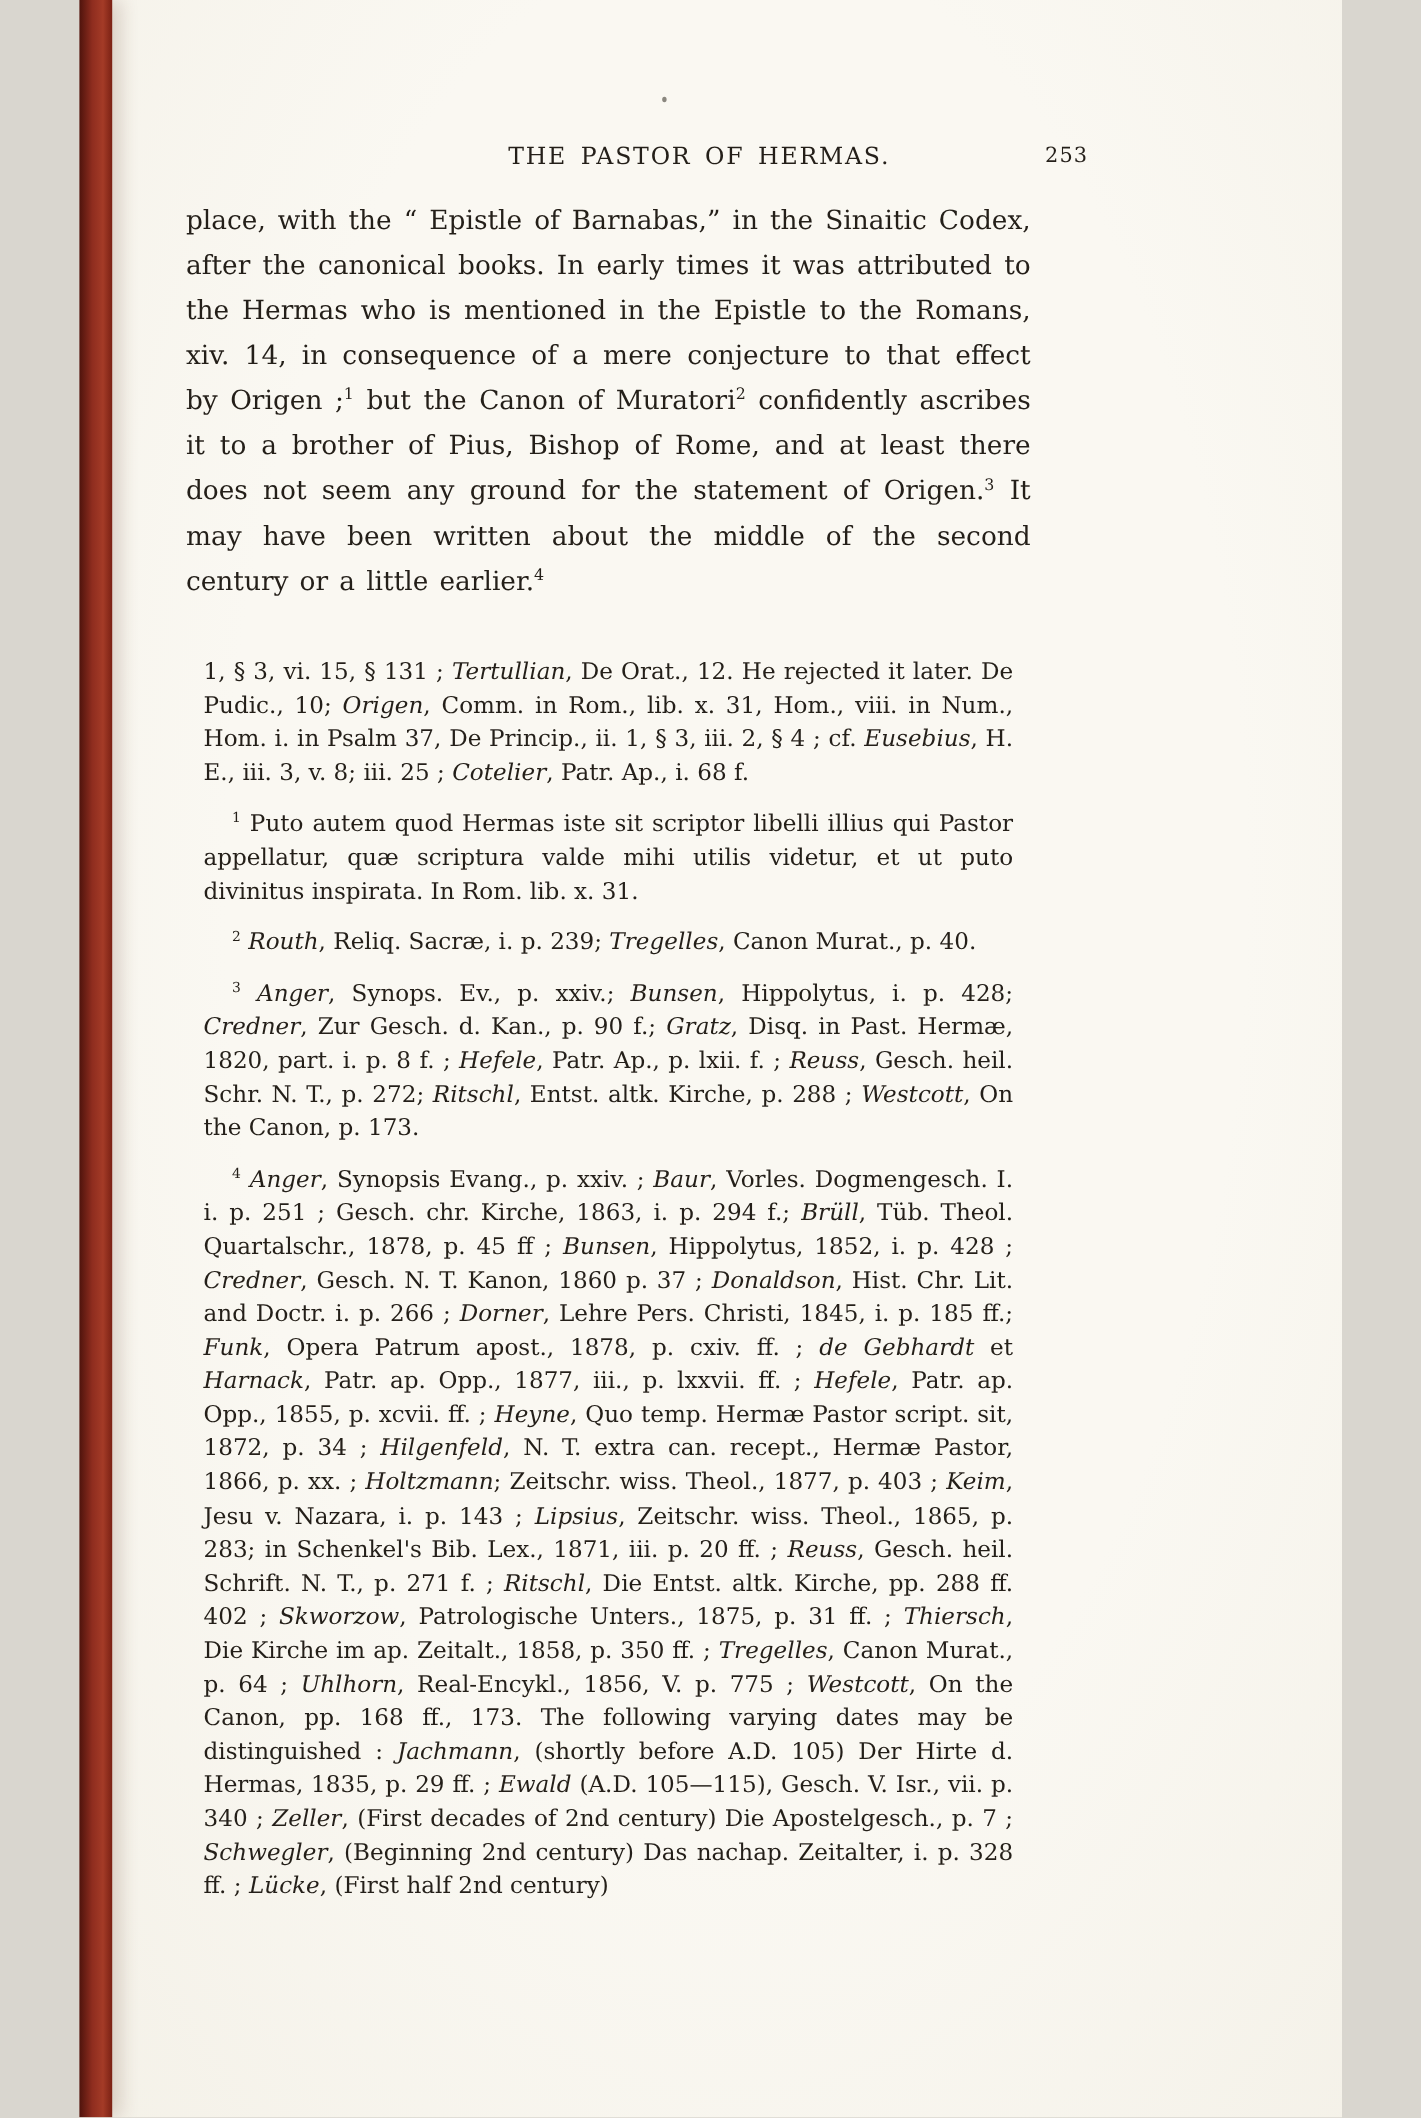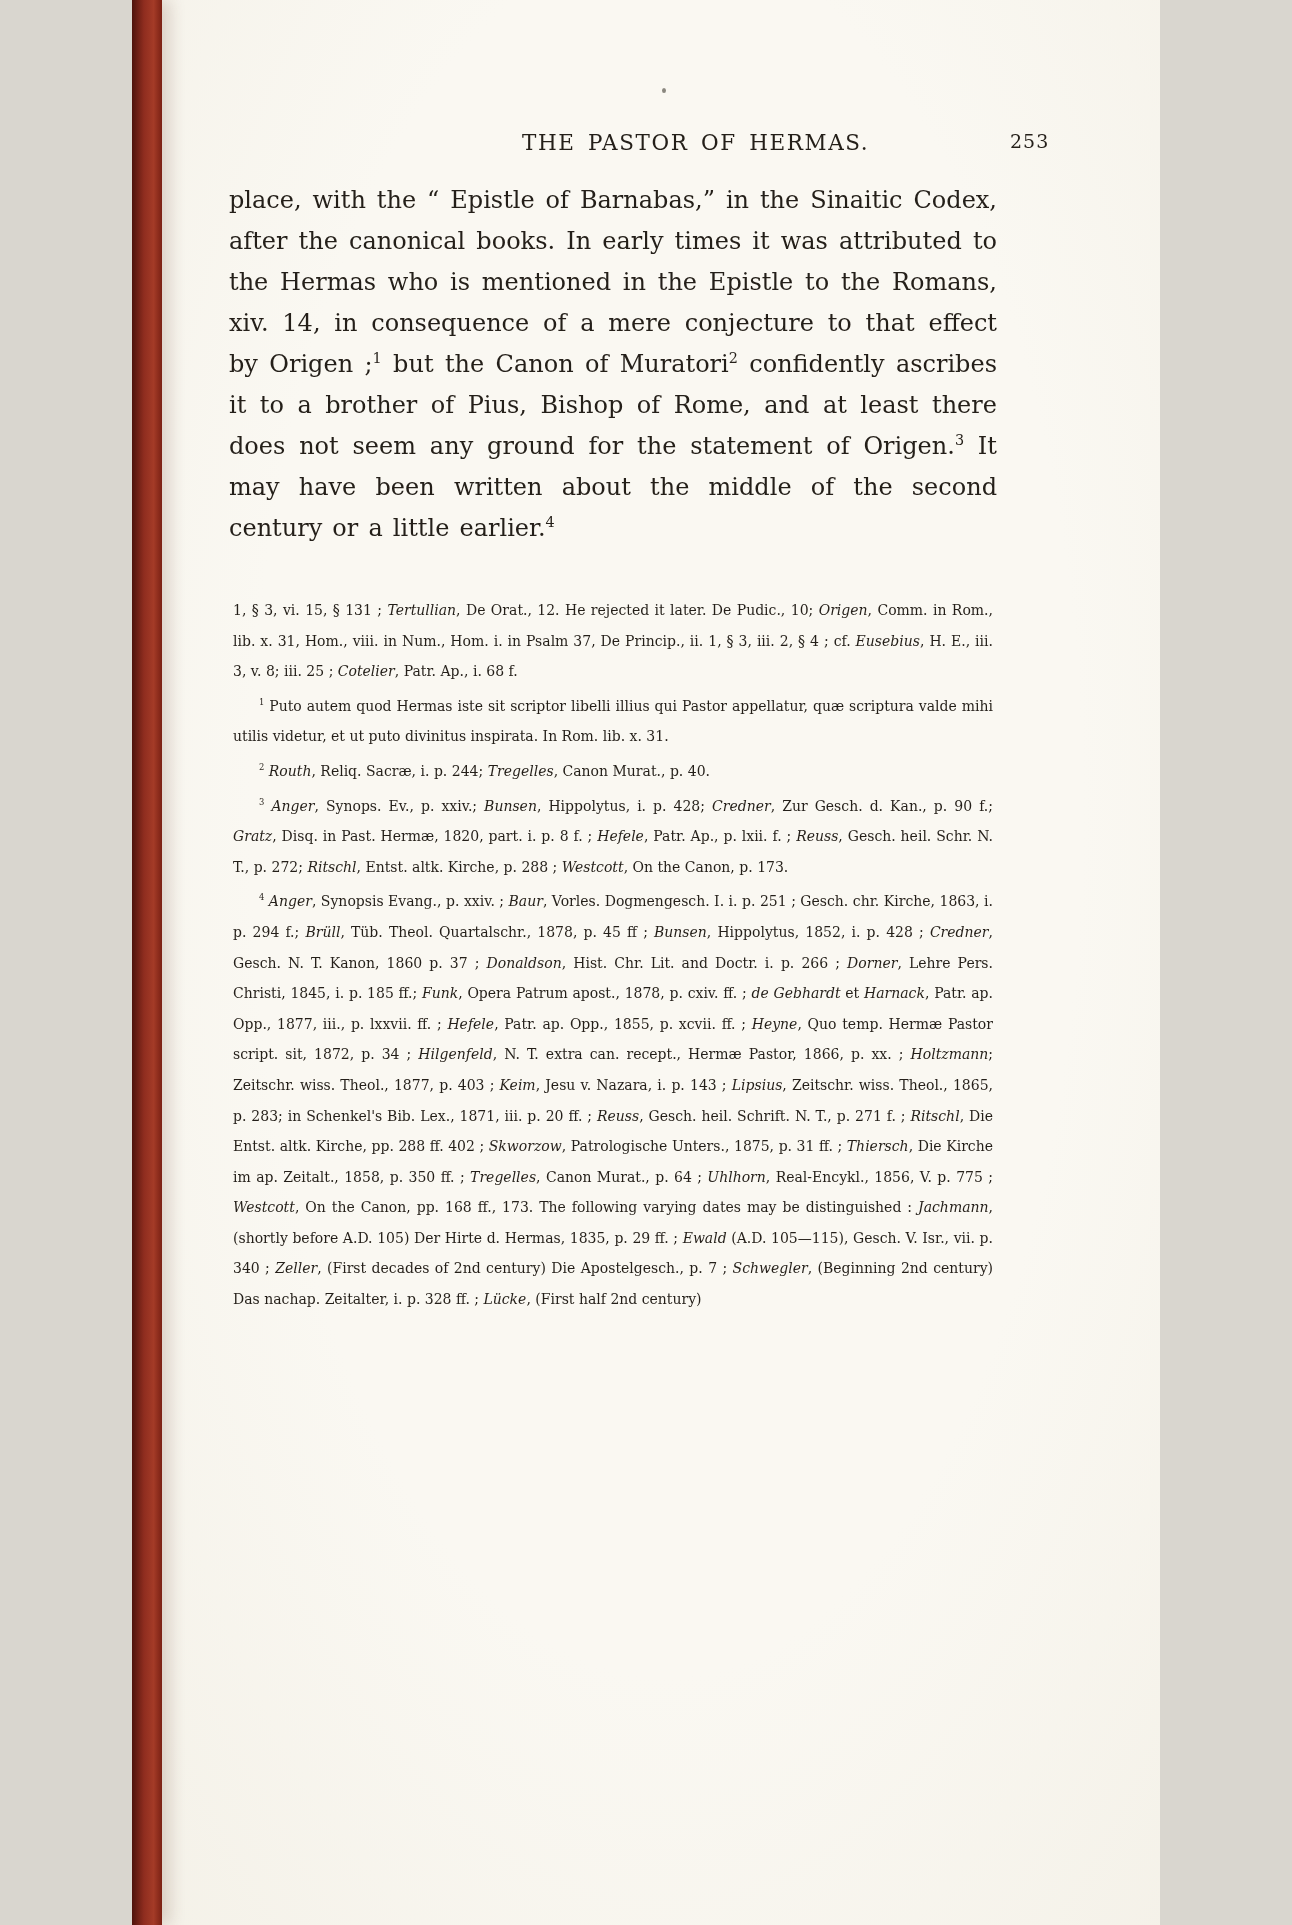--- a/index.html
+++ b/index.html
@@ -1,18 +1,18 @@
 <!DOCTYPE html>
 <html><head>
 <meta charset="utf-8">
 <style>
   html, body { margin: 0; padding: 0; background: #d9d6cf; }
   .page {
     position: relative;
-    width: 1028px;
+    width: 1148px;
     height: 1925px;
     margin: 0 auto;
     overflow: hidden;
     background: radial-gradient(ellipse at 52% 42%, #faf8f2 55%, #f4f1e8 100%);
     font-family: "DejaVu Serif", "Liberation Serif", serif;
     color: #241f19;
   }
   .binding {
     position: absolute; left: 0; top: 0; bottom: 0; width: 30px;
     background: linear-gradient(90deg, #4e130c 0%, #8f2d1f 40%, #a43b27 72%, #7a2114 100%);
@@ -37,22 +37,22 @@
   }
   .main-text {
     margin: 0;
     font-size: 24px;
     line-height: 41px;
     text-align: justify;
     word-spacing: 2.5px;
   }
   .footnotes { margin-top: 46px; }
   .footnote {
-    margin: 4px;
-    font-size: 14px;
+    margin: 16px;
+    font-size: 21px;
     line-height: 30.6px;
     text-align: justify;
   }
   .footnote.indent { text-indent: 26px; }
   sup { font-size: 0.6em; line-height: 0; vertical-align: super; }
   .it { font-style: italic; }
 </style>
 </head>
 <body>
 
@@ -65,19 +65,19 @@
 
   <span class="page-number">253</span>
 
   <div class="content">
 
     <p class="main-text"><span>place, with the “ Epistle of Barnabas,” in the Sinaitic Codex, after the canonical books.  In early times it was attributed to the Hermas who is mentioned in the Epistle to the Romans, xiv. 14, in consequence of a mere conjecture to that effect by Origen ;</span><sup>1</sup><span> but the Canon of Muratori</span><sup>2</sup><span> confidently ascribes it to a brother of Pius, Bishop of Rome, and at least there does not seem any ground for the statement of Origen.</span><sup>3</sup><span>  It may have been written about the middle of the second century or a little earlier.</span><sup>4</sup></p>
 
     <div class="footnotes">
       <p class="footnote"><span>1, § 3, vi. 15, § 131 ; </span><span class="it">Tertullian</span><span>, De Orat., 12.  He rejected it later.  De Pudic., 10; </span><span class="it">Origen</span><span>, Comm. in Rom., lib. x. 31, Hom., viii. in Num., Hom. i. in Psalm 37, De Princip., ii. 1, § 3, iii. 2, § 4 ; cf. </span><span class="it">Eusebius</span><span>, H. E., iii. 3, v. 8; iii. 25 ; </span><span class="it">Cotelier</span><span>, Patr. Ap., i. 68 f.</span></p>
       <p class="footnote indent"><sup>1</sup><span> Puto autem quod Hermas iste sit scriptor libelli illius qui Pastor appellatur, quæ scriptura valde mihi utilis videtur, et ut puto divinitus inspirata.  In Rom. lib. x. 31.</span></p>
-      <p class="footnote indent"><sup>2</sup><span> </span><span class="it">Routh</span><span>, Reliq. Sacræ, i. p. 244; </span><span class="it">Tregelles</span><span>, Canon Murat., p. 40.</span></p>
+      <p class="footnote indent"><sup>2</sup><span> </span><span class="it">Routh</span><span>, Reliq. Sacræ, i. p. 239; </span><span class="it">Tregelles</span><span>, Canon Murat., p. 40.</span></p>
       <p class="footnote indent"><sup>3</sup><span> </span><span class="it">Anger</span><span>, Synops. Ev., p. xxiv.; </span><span class="it">Bunsen</span><span>, Hippolytus, i. p. 428; </span><span class="it">Credner</span><span>, Zur Gesch. d. Kan., p. 90 f.; </span><span class="it">Gratz</span><span>, Disq. in Past. Hermæ, 1820, part. i. p. 8 f. ; </span><span class="it">Hefele</span><span>, Patr. Ap., p. lxii. f. ; </span><span class="it">Reuss</span><span>, Gesch. heil. Schr. N. T., p. 272; </span><span class="it">Ritschl</span><span>, Entst. altk. Kirche, p. 288 ; </span><span class="it">Westcott</span><span>, On the Canon, p. 173.</span></p>
       <p class="footnote indent"><sup>4</sup><span> </span><span class="it">Anger</span><span>, Synopsis Evang., p. xxiv. ; </span><span class="it">Baur</span><span>, Vorles. Dogmengesch. I. i. p. 251 ; Gesch. chr. Kirche, 1863, i. p. 294 f.; </span><span class="it">Brüll</span><span>, Tüb. Theol. Quartalschr., 1878, p. 45 ff ; </span><span class="it">Bunsen</span><span>, Hippolytus, 1852, i. p. 428 ; </span><span class="it">Credner</span><span>, Gesch. N. T. Kanon, 1860 p. 37 ; </span><span class="it">Donaldson</span><span>, Hist. Chr. Lit. and Doctr. i. p. 266 ; </span><span class="it">Dorner</span><span>, Lehre Pers. Christi, 1845, i. p. 185 ff.; </span><span class="it">Funk</span><span>, Opera Patrum apost., 1878, p. cxiv. ff. ; </span><span class="it">de Gebhardt</span><span> et </span><span class="it">Harnack</span><span>, Patr. ap. Opp., 1877, iii., p. lxxvii. ff. ; </span><span class="it">Hefele</span><span>, Patr. ap. Opp., 1855, p. xcvii. ff. ; </span><span class="it">Heyne</span><span>, Quo temp. Hermæ Pastor script. sit, 1872, p. 34 ; </span><span class="it">Hilgenfeld</span><span>, N. T. extra can. recept., Hermæ Pastor, 1866, p. xx. ; </span><span class="it">Holtzmann</span><span>; Zeitschr. wiss. Theol., 1877, p. 403 ; </span><span class="it">Keim</span><span>, Jesu v. Nazara, i. p. 143 ; </span><span class="it">Lipsius</span><span>, Zeitschr. wiss. Theol., 1865, p. 283; in Schenkel's Bib. Lex., 1871, iii. p. 20 ff. ; </span><span class="it">Reuss</span><span>, Gesch. heil. Schrift. N. T., p. 271 f. ; </span><span class="it">Ritschl</span><span>, Die Entst. altk. Kirche, pp. 288 ff. 402 ; </span><span class="it">Skworzow</span><span>, Patrologische Unters., 1875, p. 31 ff. ; </span><span class="it">Thiersch</span><span>, Die Kirche im ap. Zeitalt., 1858, p. 350 ff. ; </span><span class="it">Tregelles</span><span>, Canon Murat., p. 64 ; </span><span class="it">Uhlhorn</span><span>, Real-Encykl., 1856, V. p. 775 ; </span><span class="it">Westcott</span><span>, On the Canon, pp. 168 ff., 173.  The following varying dates may be distinguished : </span><span class="it">Jachmann</span><span>, (shortly before A.D. 105) Der Hirte d. Hermas, 1835, p. 29 ff. ; </span><span class="it">Ewald</span><span> (A.D. 105—115), Gesch. V. Isr., vii. p. 340 ; </span><span class="it">Zeller</span><span>, (First decades of 2nd century) Die Apostelgesch., p. 7 ; </span><span class="it">Schwegler</span><span>, (Beginning 2nd century) Das nachap. Zeitalter, i. p. 328 ff. ; </span><span class="it">Lücke</span><span>, (First half 2nd century)</span></p>
     </div>
 
   </div>
 </div>
 
 </body></html>

